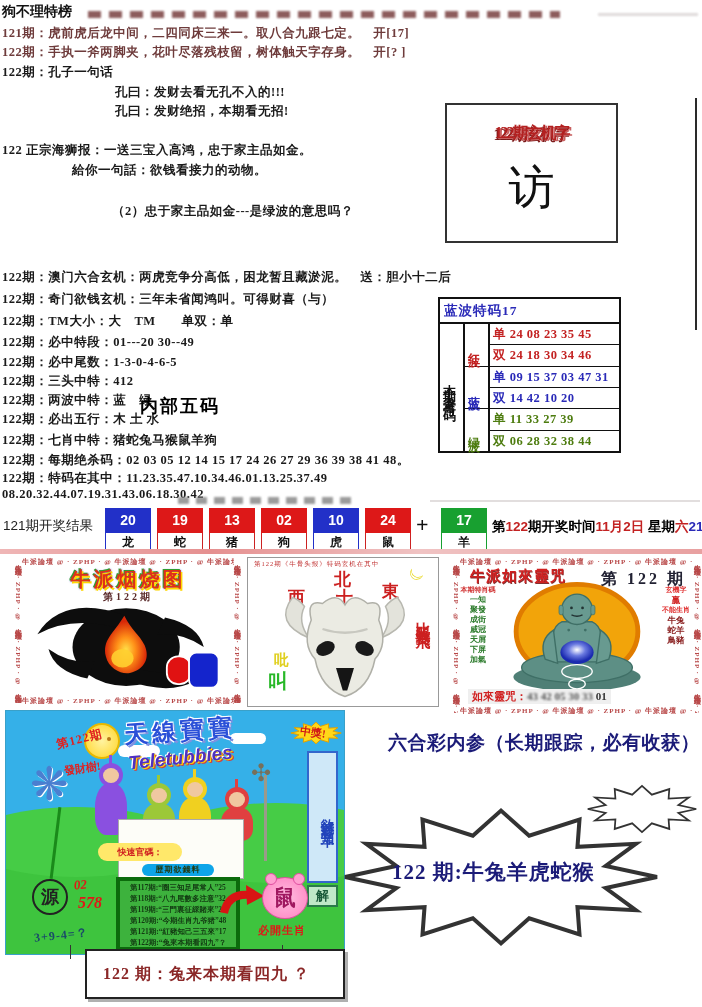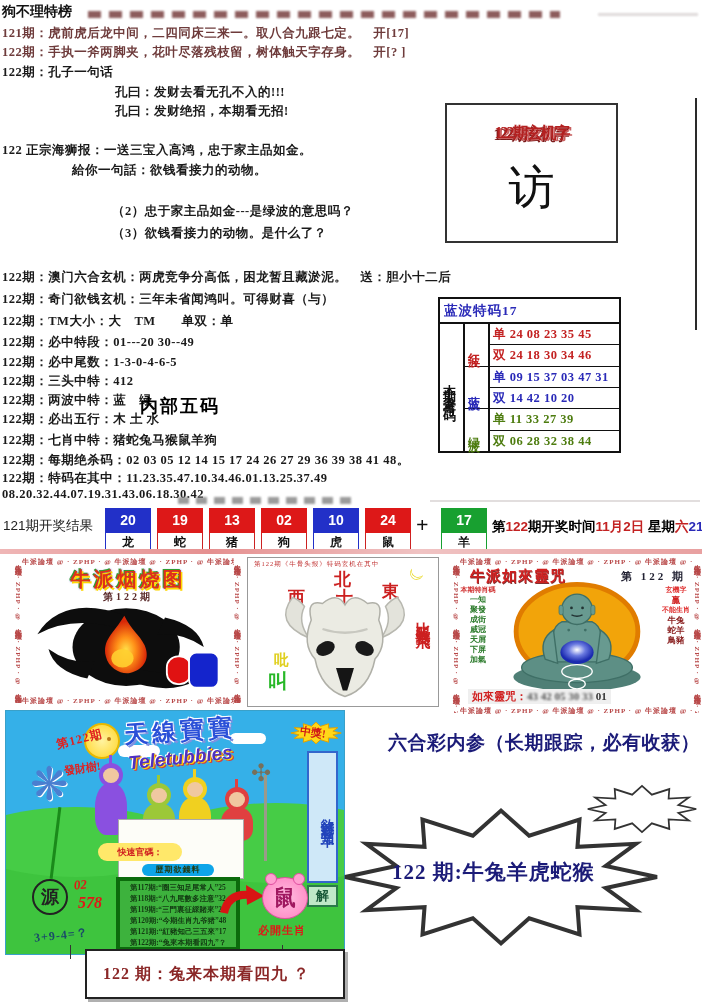--- a/index.html
+++ b/index.html
@@ -80,21 +80,21 @@
   .pB-top { position:absolute; top:2px; left:6px; font-size:6.5px; color:#c03030; letter-spacing:1px; }
   .pB-ch { position:absolute; font-weight:bold; color:#cc2020; }
   .pB-right { position:absolute; right:6px; top:52px; writing-mode:vertical-rl; text-orientation:upright; font-size:15px; font-weight:bold; color:#cc2020; letter-spacing:4px; }
   .pB-moon { position:absolute; right:14px; top:4px; font-size:18px; color:#e8d820; transform:rotate(120deg); }
   .pB-yellow { position:absolute; left:26px; top:93px; font-size:15px; font-weight:bold; color:#e0d020; }
   .pB-green { position:absolute; left:20px; top:110px; font-size:20px; font-weight:bold; color:#28b828; }
 
   
   .panelC { top:557px; left:452px; width:250px; height:158px; }
   .pC-title { position:absolute; top:10px; left:18px; font-size:15px; font-weight:bold; color:#d02020; letter-spacing:1px; text-shadow:.5px .5px 0 #803030; }
-  .pC-issue { position:absolute; top:12px; right:16px; font-size:11px; font-weight:bold; color:#223; letter-spacing:3px; }
+  .pC-issue { position:absolute; top:12px; right:16px; font-size:16px; font-weight:bold; color:#223; letter-spacing:3px; }
   .pC-leftlist { position:absolute; top:28px; left:8px; width:36px; font-size:8px; line-height:10px; color:#2a7a2a; font-weight:bold; text-align:center; }
   .pC-leftlist .hd { color:#d03030; font-size:7px; }
   .pC-rightlist { position:absolute; top:28px; right:8px; width:36px; font-size:8.5px; line-height:10px; font-weight:bold; text-align:center; color:#8a2020; }
   .pC-rightlist .hd { color:#e03030; font-size:7px; }
   .pC-bottom { position:absolute; bottom:11px; left:16px; font-size:11px; font-weight:bold; color:#d02020; background:#efefef; padding:0 4px; white-space:nowrap; }
   .pC-bottom .blurnum { color:#555; filter:blur(1px); }
 
   
   .tpanel { position:absolute; top:710px; left:5px; width:340px; height:245px; border:1px solid #3aa0c8; overflow:hidden; background:#3ec43e; }
   .t-sky { position:absolute; top:0; left:0; width:100%; height:122px; background:#35b0e8; }
@@ -165,21 +165,20 @@
   <div class="smudge smudge-top2"></div>
 
   <div class="tline c-maroon" style="top:25px;left:2px"><span class="lp">121期：</span><span>虎前虎后龙中间，二四同床三来一。取八合九跟七定。</span><span>　开[17]</span></div>
   <div class="tline c-maroon" style="top:44px;left:2px"><span class="lp">122期：</span><span>手执一斧两脚夹，花叶尽落残枝留，树体触天字存身。</span><span>　开[? ]</span></div>
   <div class="tline" style="top:64px;left:2px"><span class="lp">122期：</span><span>孔子一句话</span></div>
   <div class="tline" style="top:84px;left:115px"><span>孔曰：发财去看无孔不入的!!!</span></div>
   <div class="tline" style="top:103px;left:115px"><span>孔曰：发财绝招，本期看无招!</span></div>
   <div class="tline" style="top:142px;left:2px"><span class="lp">122 正宗海狮报：</span><span>一送三宝入高鸿，忠于家主品如金。</span></div>
   <div class="tline" style="top:162px;left:72px"><span>給你一句話：欲钱看接力的动物。</span></div>
   <div class="tline" style="top:203px;left:112px"><span>（2）忠于家主品如金---是绿波的意思吗？</span></div>
-  <div class="tline" style="top:225px;left:112px"><span>（3）欲钱看接力的动物。是什么了？</span></div>
   <div class="tline" style="top:269px;left:2px"><span class="lp">122期：</span><span>澳门六合玄机：两虎竞争分高低，困龙暂且藏淤泥。　送：胆小十二后</span></div>
   <div class="tline" style="top:291px;left:2px"><span class="lp">122期：</span><span>奇门欲钱玄机：三年未省闻鸿叫。可得财喜（与）</span></div>
   <div class="tline" style="top:313px;left:2px"><span class="lp">122期：</span><span>TM大小：大　TM　　单双：单</span></div>
   <div class="tline" style="top:334px;left:2px"><span class="lp">122期：</span><span>必中特段：01---20 30--49</span></div>
   <div class="tline" style="top:354px;left:2px"><span class="lp">122期：</span><span>必中尾数：1-3-0-4-6-5</span></div>
   <div class="tline" style="top:373px;left:2px"><span class="lp">122期：</span><span>三头中特：412</span></div>
   <div class="tline" style="top:392px;left:2px"><span class="lp">122期：</span><span>两波中特：蓝　绿</span></div>
   <div class="tline" style="top:411px;left:2px"><span class="lp">122期：</span><span>必出五行：木 土 水</span></div>
   <div class="tline" style="top:432px;left:2px"><span class="lp">122期：</span><span>七肖中特：猪蛇兔马猴鼠羊狗</span></div>
   <div class="tline" style="top:452px;left:2px"><span class="lp">122期：</span><span>每期绝杀码：02 03 05 12 14 15 17 24 26 27 29 36 39 38 41 48。</span></div>

